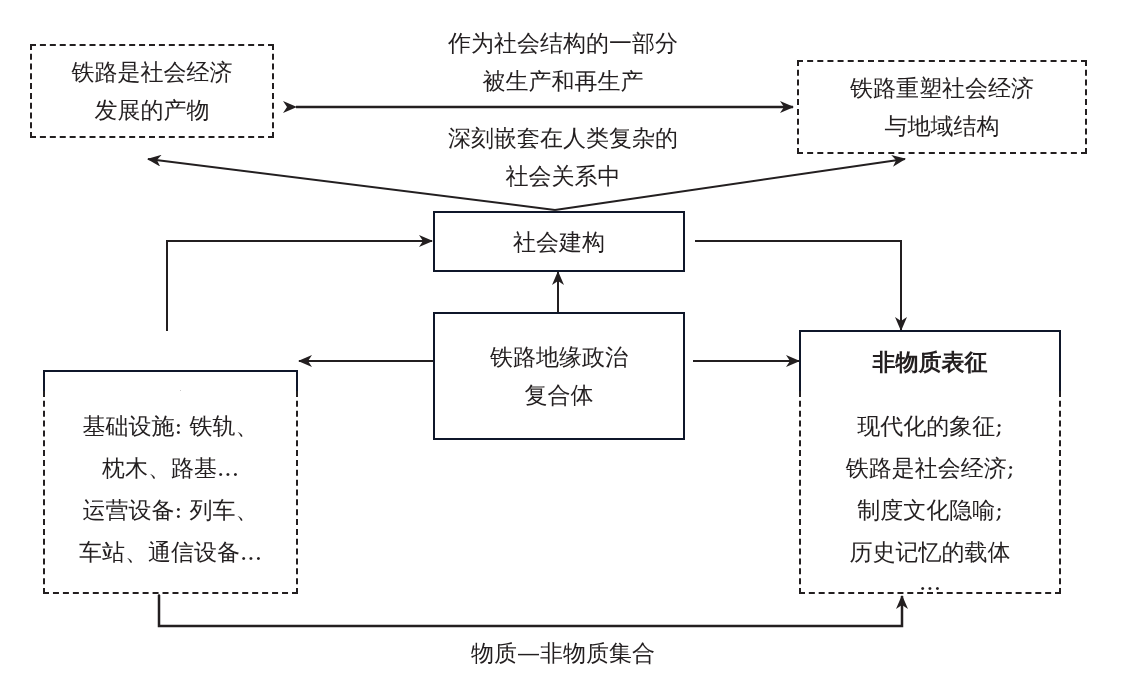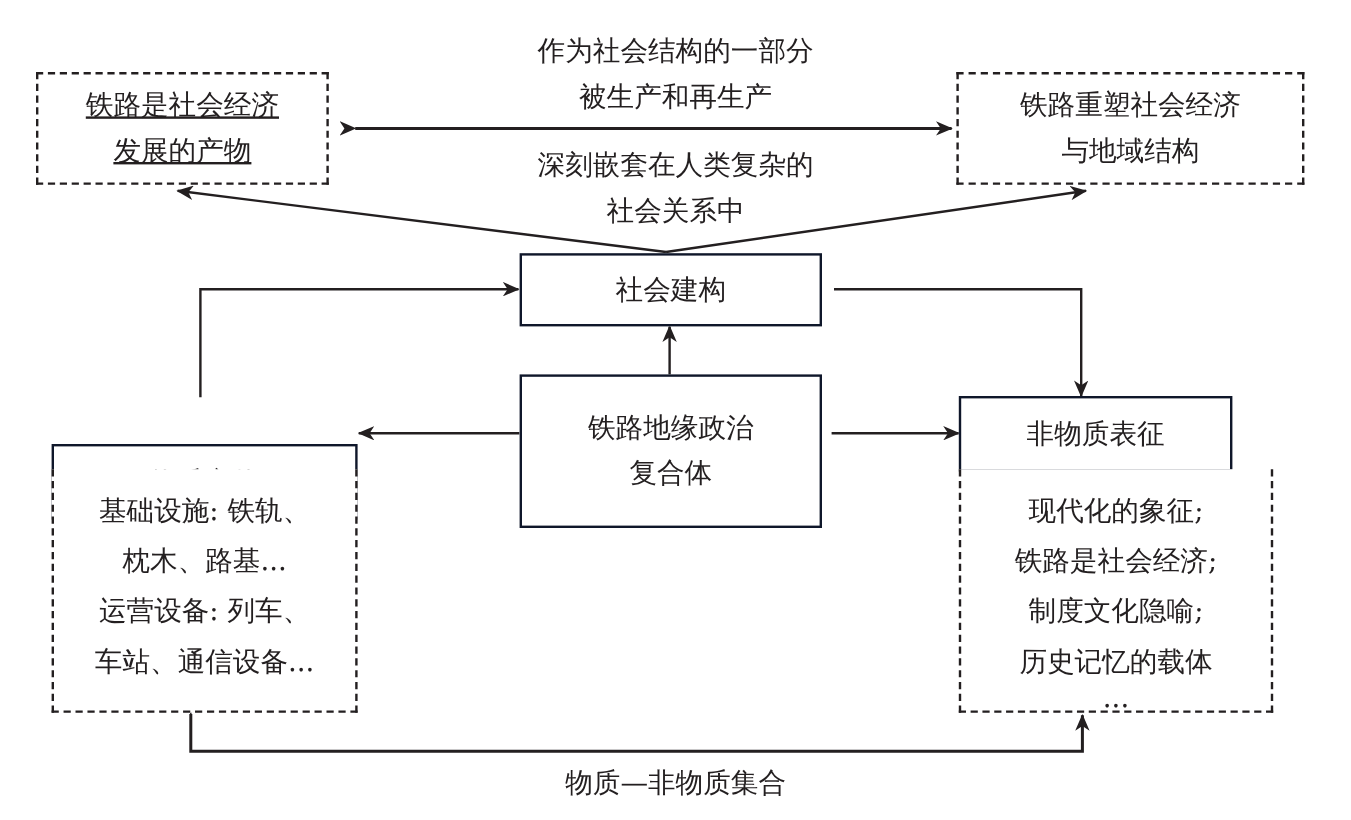--- a/index.html
+++ b/index.html
@@ -45,21 +45,21 @@
 
 <div class="txt" style="left:340px; top:24px; width:446px;">
   <span class="line">作为社会结构的一部分</span>
   <span class="line">被生产和再生产</span>
 </div>
 <div class="txt" style="left:340px; top:119px; width:446px;">
   <span class="line">深刻嵌套在人类复杂的</span>
   <span class="line">社会关系中</span>
 </div>
 
-<div class="box dashed" style="left:30px; top:60px; width:244px; height:94px;text-decoration:underline;">
+<div class="box dashed" style="left:30px; top:44px; width:244px; height:94px;">
   <span class="line">铁路是社会经济</span>
   <span class="line">发展的产物</span>
 </div>
 <div class="box dashed" style="left:797px; top:60px; width:290px; height:94px;">
   <span class="line">铁路重塑社会经济</span>
   <span class="line">与地域结构</span>
 </div>
 
 <div class="box solid" style="left:433px; top:211px; width:252px; height:61px;">
   <span class="line">社会建构</span>
@@ -73,21 +73,21 @@
 <div class="box solid" style="left:43px; top:330px; width:255px; height:63px;margin-top:40px;">
   <span class="line">物质实体</span>
 </div>
 <div class="box dashed list-box" style="left:43px; top:391px; width:255px; height:203px; border-top:none;text-align:right;">
   <span class="line">基础设施: 铁轨、</span>
   <span class="line">枕木、路基...</span>
   <span class="line">运营设备: 列车、</span>
   <span class="line">车站、通信设备...</span>
 </div>
 
-<div class="box solid" style="left:799px; top:330px; width:228px; height:63px;">
+<div class="box solid" style="left:799px; top:330px; width:262px; height:63px;font-weight:bold;">
   <span class="line">非物质表征</span>
 </div>
 <div class="box dashed list-box" style="left:799px; top:391px; width:262px; height:203px; border-top:none;">
   <span class="line" style="line-height:42px;">现代化的象征;</span>
   <span class="line" style="line-height:42px;">铁路是社会经济;</span>
   <span class="line" style="line-height:42px;">制度文化隐喻;</span>
   <span class="line" style="line-height:42px;">历史记忆的载体</span>
   <span class="line" style="line-height:18px;">...</span>
 </div>
 

